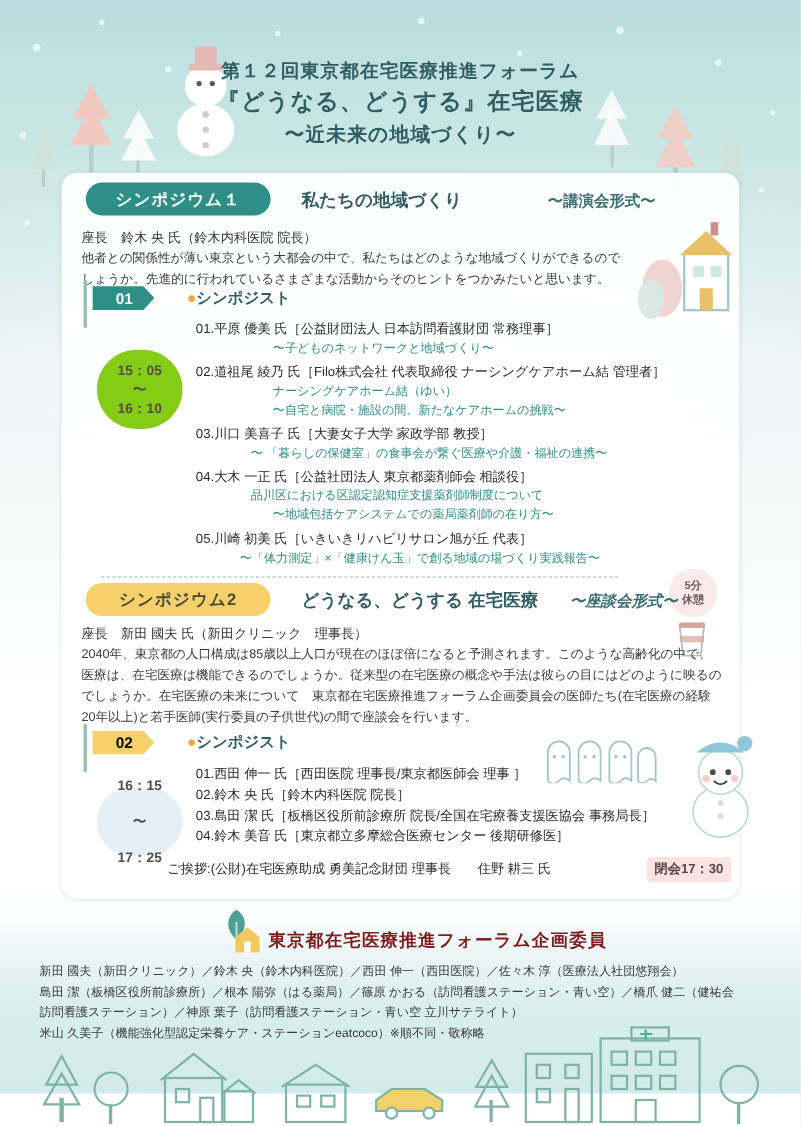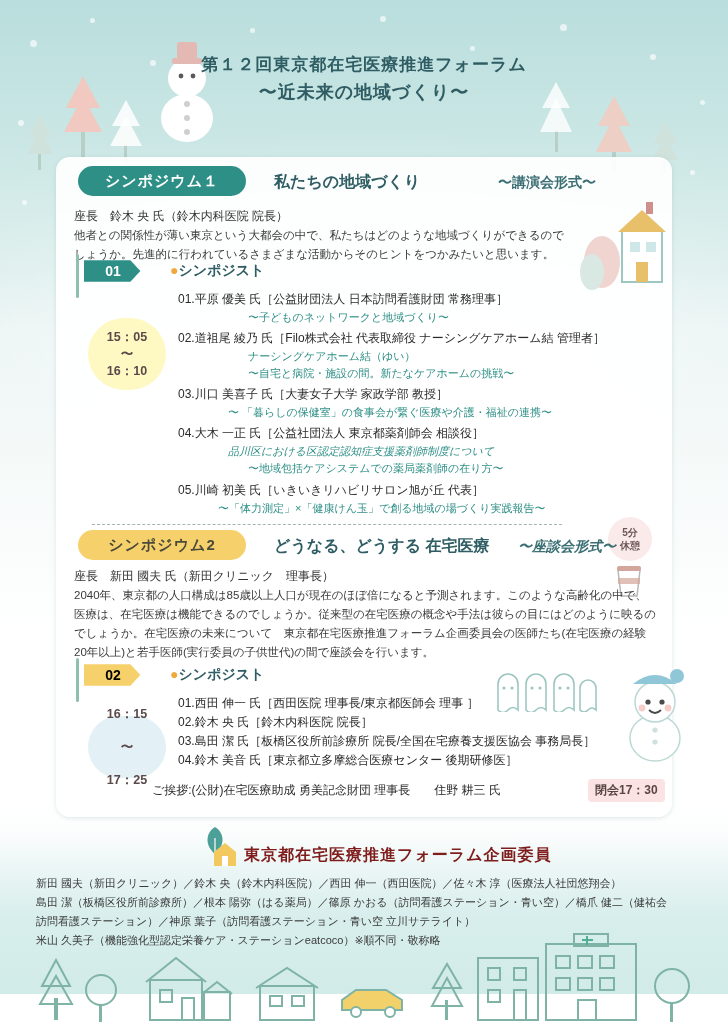--- a/index.html
+++ b/index.html
@@ -69,21 +69,21 @@
 
   .sympo-label{position:absolute;font-size:14px;font-weight:bold;color:#2f5d63;}
   .bullet-dot{color:#f0a93b;}
 
   
   .timeblob{
     position:absolute;width:78px;border-radius:38px;background:#fdeeee;
     display:flex;flex-direction:column;align-items:center;justify-content:center;
     color:#5a4a4a;font-size:12.5px;line-height:17px;font-weight:bold;
   }
-  .timeblob.pinkish{background:#fef9c3;}
+  .timeblob.pinkish{background:#84cc16;}
   .timeblob.blueish{background:#e3f0f5;}
 
   .prog-item{position:absolute;font-size:12px;color:#2b2b2b;line-height:19px;white-space:nowrap;}
   .prog-sub{position:absolute;font-size:11px;color:#2e8f86;line-height:17px;white-space:nowrap;}
 
   .dashed{
     position:absolute;border-top:1px dashed #9fb6b6;width:470px;height:0;
   }
 
   .break-badge{
@@ -182,20 +182,21 @@
     <circle cx="29" cy="38" r="2.4" fill="#5a5a5a"></circle>
     <circle cx="41" cy="38" r="2.4" fill="#5a5a5a"></circle>
     <circle cx="35" cy="66" r="3" fill="#cfcfcf"></circle>
     <circle cx="35" cy="80" r="3" fill="#cfcfcf"></circle>
     <circle cx="35" cy="94" r="3" fill="#cfcfcf"></circle>
   </svg>
 </div>
 
 <div class="header">
   <div class="l1">第１２回東京都在宅医療推進フォーラム</div>
+  <div class="l2">『どうなる、どうする』在宅医療</div>
   <div class="l3">〜近未来の地域づくり〜</div>
 </div>
 
 <div class="card"></div>
 
 <div class="pill green" style="left:78px;top:166px;width:168px;">シンポジウム１</div>
 <div class="sym-head" style="left:274px;top:172px;">私たちの地域づくり</div>
 <div class="sym-style" style="left:498px;top:174px;">〜講演会形式〜</div>
 
 <div class="chair" style="left:74px;top:208px;">座長　鈴木 央 氏（鈴木内科医院 院長）</div>
@@ -235,21 +236,21 @@
 <div class="prog-sub" style="left:248px;top:309px;">〜子どものネットワークと地域づくり〜</div>
 
 <div class="prog-item" style="left:178px;top:329px;">02.道祖尾 綾乃 氏［Filo株式会社 代表取締役 ナーシングケアホーム結 管理者］</div>
 <div class="prog-sub" style="left:248px;top:348px;">ナーシングケアホーム結（ゆい）</div>
 <div class="prog-sub" style="left:248px;top:365px;">〜自宅と病院・施設の間。新たなケアホームの挑戦〜</div>
 
 <div class="prog-item" style="left:178px;top:385px;">03.川口 美喜子 氏［大妻女子大学 家政学部 教授］</div>
 <div class="prog-sub" style="left:228px;top:404px;">〜 「暮らしの保健室」の食事会が繋ぐ医療や介護・福祉の連携〜</div>
 
 <div class="prog-item" style="left:178px;top:424px;">04.大木 一正 氏［公益社団法人 東京都薬剤師会 相談役］</div>
-<div class="prog-sub" style="left:228px;top:443px;font-style:italic;">品川区における区認定認知症支援薬剤師制度について</div>
+<div class="prog-sub" style="left:228px;top:443px;">品川区における区認定認知症支援薬剤師制度について</div>
 <div class="prog-sub" style="left:248px;top:460px;">〜地域包括ケアシステムでの薬局薬剤師の在り方〜</div>
 
 <div class="prog-item" style="left:178px;top:481px;">05.川崎 初美 氏［いきいきリハビリサロン旭が丘 代表］</div>
 <div class="prog-sub" style="left:218px;top:500px;">〜「体力測定」×「健康けん玉」で創る地域の場づくり実践報告〜</div>
 
 <div class="dashed" style="left:92px;top:524px;"></div>
 
 <div class="break-badge" style="left:608px;top:517px;">
   <span>5分</span>
   <span>休憩</span>

